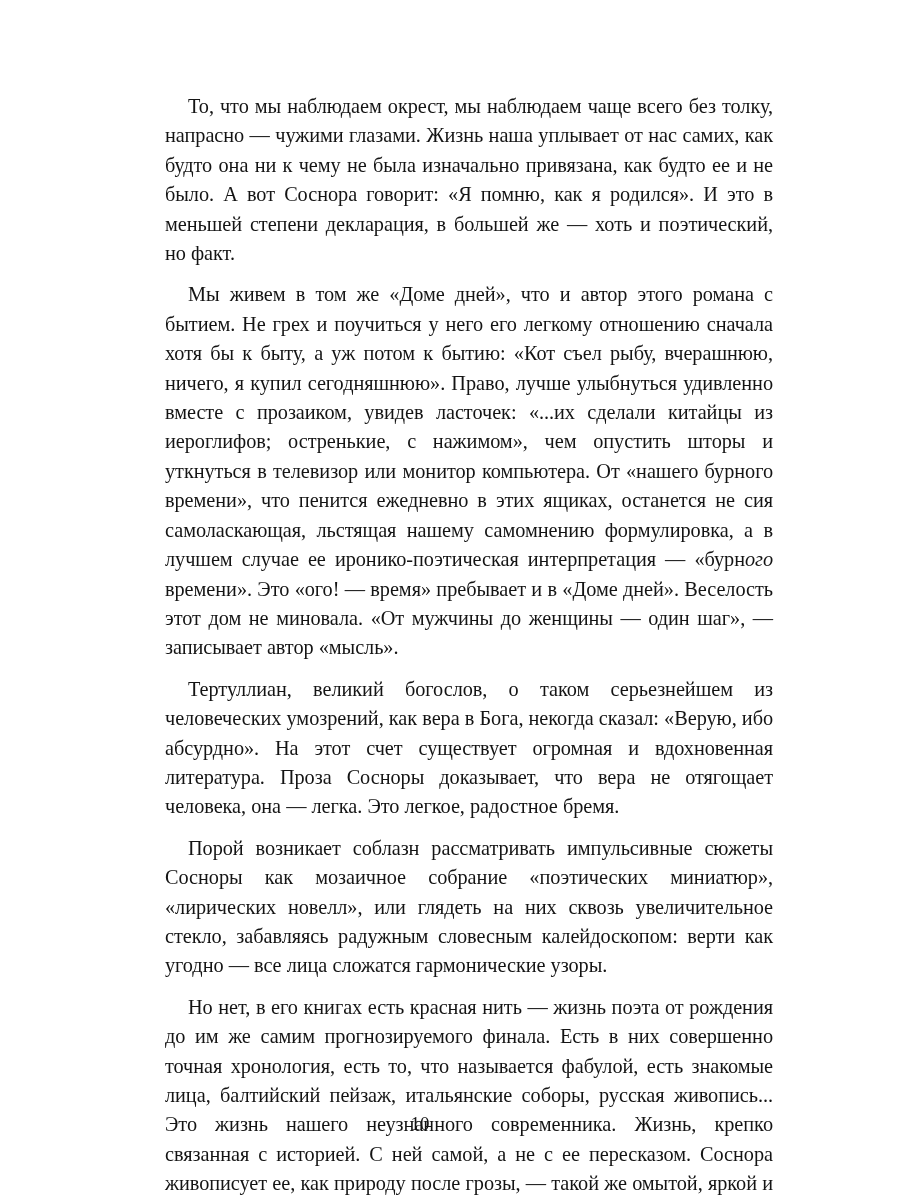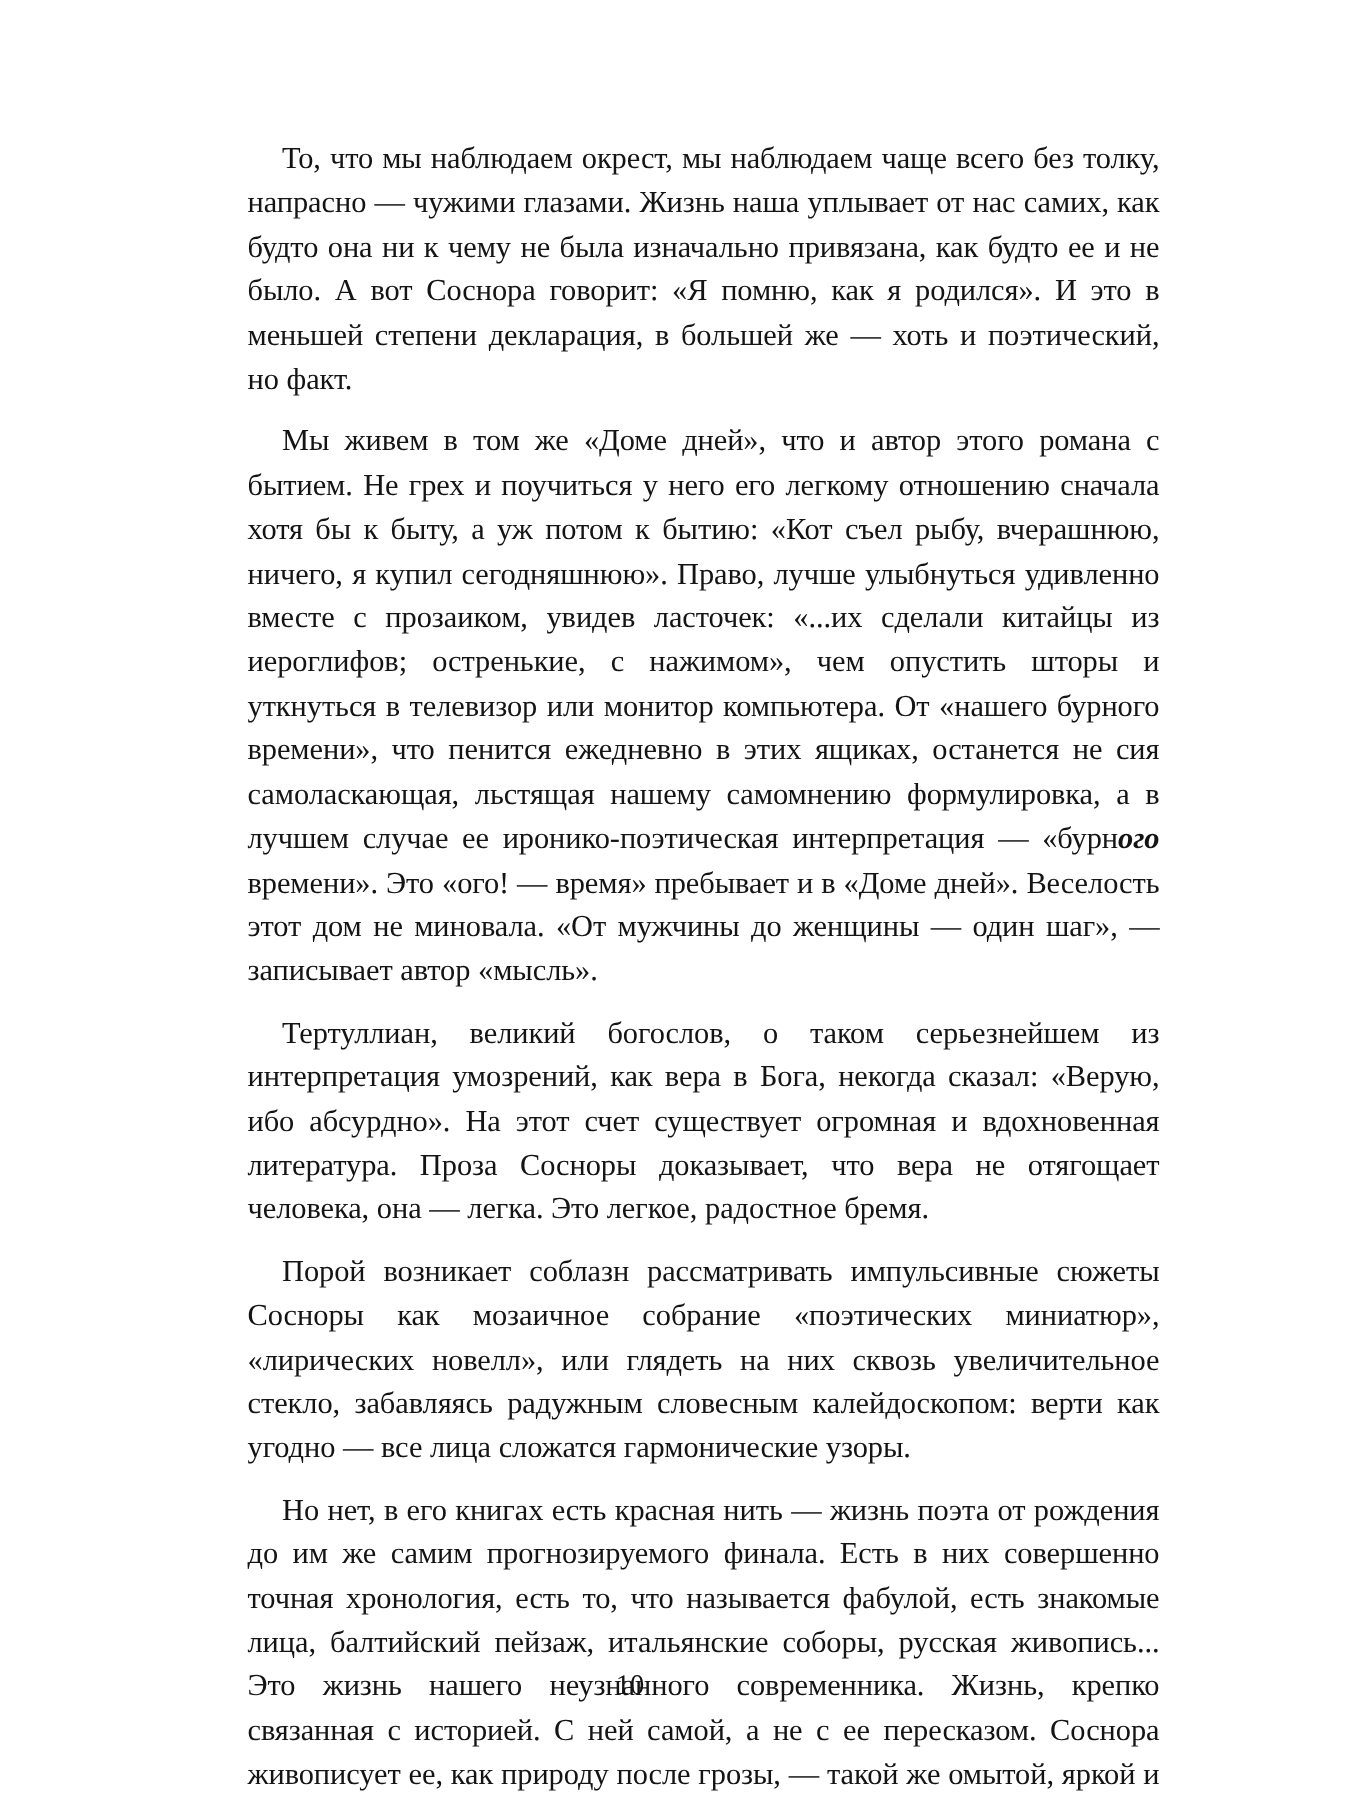--- a/index.html
+++ b/index.html
@@ -47,21 +47,20 @@
     margin-top: 12px;
   }
 
   
   .para:last-child {
     text-align: justify;
   }
 
   em {
     font-style: italic;
-    font-weight: bold;
   }
 
   .folio {
     position: absolute;
     left: 0;
     top: 1112px;
     width: 840px;
     text-align: center;
     font-size: 19px;
     line-height: 24px;
@@ -74,21 +73,21 @@
 <div class="page">
 
   <div class="text-block">
 
 
     <p class="para">То, что мы наблюдаем окрест, мы наблюдаем чаще всего без толку, напрасно — чужими глазами. Жизнь наша уплывает от нас самих, как будто она ни к чему не была изначально привязана, как будто ее и не было. А вот Соснора говорит: «Я помню, как я родился». И это в меньшей степени декларация, в большей же — хоть и поэтический, но факт.</p>
 
 
     <p class="para"><span>Мы живем в том же «Доме дней», что и автор этого романа с бытием. Не грех и поучиться у него его легкому отношению сначала хотя бы к быту, а уж потом к бытию: «Кот съел рыбу, вчерашнюю, ничего, я купил сегодняшнюю». Право, лучше улыбнуться удивленно вместе с прозаиком, увидев ласточек: «...их сделали китайцы из иероглифов; остренькие, с нажимом», чем опустить шторы и уткнуться в телевизор или монитор компьютера. От «нашего бурного времени», что пенится ежедневно в этих ящиках, останется не сия самоласкающая, льстящая нашему самомнению формулировка, а в лучшем случае ее иронико-поэтическая интерпретация — «бурн</span><em>ого</em><span> времени». Это «ого! — время» пребывает и в «Доме дней». Веселость этот дом не миновала. «От мужчины до женщины — один шаг», — записывает автор «мысль».</span></p>
 
-    <p class="para">Тертуллиан, великий богослов, о таком серьезнейшем из интерпретация умозрений, как вера в Бога, некогда сказал: «Верую, ибо абсурдно». На этот счет существует огромная и вдохновенная литература. Проза Сосноры доказывает, что вера не отягощает человека, она — легка. Это легкое, радостное бремя.</p>
+    <p class="para">Тертуллиан, великий богослов, о таком серьезнейшем из человеческих умозрений, как вера в Бога, некогда сказал: «Верую, ибо абсурдно». На этот счет существует огромная и вдохновенная литература. Проза Сосноры доказывает, что вера не отягощает человека, она — легка. Это легкое, радостное бремя.</p>
 
     <p class="para">Порой возникает соблазн рассматривать импульсивные сюжеты Сосноры как мозаичное собрание «поэтических миниатюр», «лирических новелл», или глядеть на них сквозь увеличительное стекло, забавляясь радужным словесным калейдоскопом: верти как угодно — все лица сложатся гармонические узоры.</p>
 
     <p class="para">Но нет, в его книгах есть красная нить — жизнь поэта от рождения до им же самим прогнозируемого финала. Есть в них совершенно точная хронология, есть то, что называется фабулой, есть знакомые лица, балтийский пейзаж, итальянские соборы, русская живопись... Это жизнь нашего неузнанного современника. Жизнь, крепко связанная с историей. С ней самой, а не с ее пересказом. Соснора живописует ее, как природу после грозы, — такой же омытой, яркой и разгромленной. Чем фантастичнее этот исторический взгляд поэта, тем вернее: «1937 г., обыск. Нашли костюмы: английский, немецкий и японский. Взят как а-н-яский шпион» («Дом дней»).</p>
 
   </div>
 
   <div class="folio">10</div>
 
 </div>

